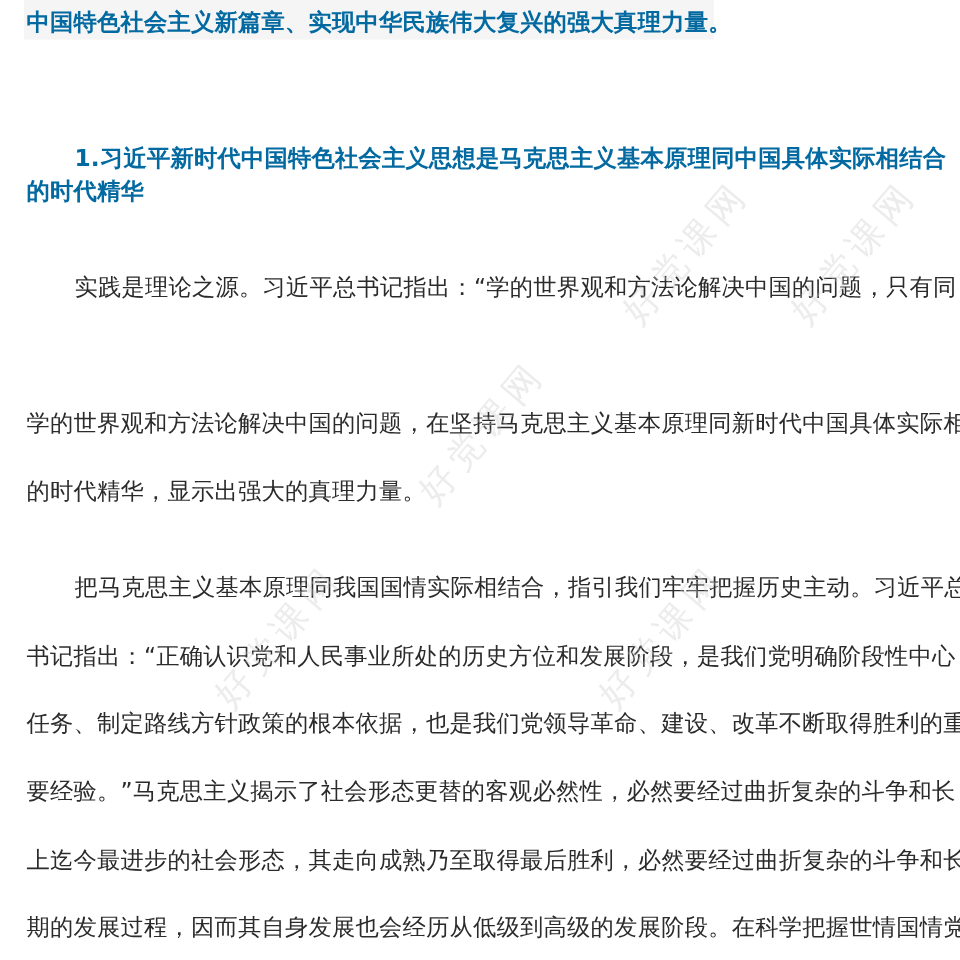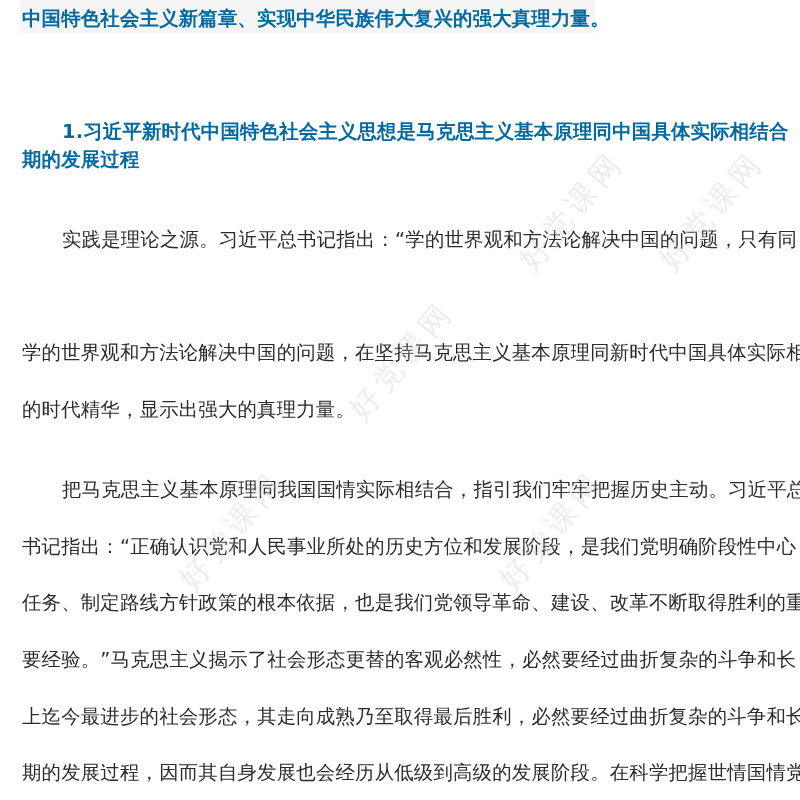--- a/index.html
+++ b/index.html
@@ -17,21 +17,21 @@
 </style>
 </head>
 <body>
 
 <div class="page">
 
   <div class="top-highlight"></div>
   <div class="line bold" style="top:7px;">中国特色社会主义新篇章、实现中华民族伟大复兴的强大真理力量。</div>
 
   <div class="line bold indent" style="top:101px;margin-top:19px;">1.习近平新时代中国特色社会主义思想是马克思主义基本原理同中国具体实际相结合</div>
-  <div class="line bold" style="top:148px;">期的发展过程</div>
+  <div class="line bold" style="top:148px;">的时代精华</div>
 
   <div class="line indent" style="top:228px;">实践是理论之源。习近平总书记指出：“学的世界观和方法论解决中国的问题，只有同</div>
   <div class="line" style="top:341px;">学的世界观和方法论解决中国的问题，在坚持马克思主义基本原理同新时代中国具体实际相</div>
   <div class="line" style="top:398px;">的时代精华，显示出强大的真理力量。</div>
 
   <div class="line indent" style="top:478px;">把马克思主义基本原理同我国国情实际相结合，指引我们牢牢把握历史主动。习近平总</div>
   <div class="line" style="top:535px;text-align:right;">书记指出：“正确认识党和人民事业所处的历史方位和发展阶段，是我们党明确阶段性中心</div>
   <div class="line" style="top:591px;">任务、制定路线方针政策的根本依据，也是我们党领导革命、建设、改革不断取得胜利的重</div>
   <div class="line" style="top:648px;">要经验。”马克思主义揭示了社会形态更替的客观必然性，必然要经过曲折复杂的斗争和长</div>
   <div class="line" style="top:705px;">上迄今最进步的社会形态，其走向成熟乃至取得最后胜利，必然要经过曲折复杂的斗争和长</div>

